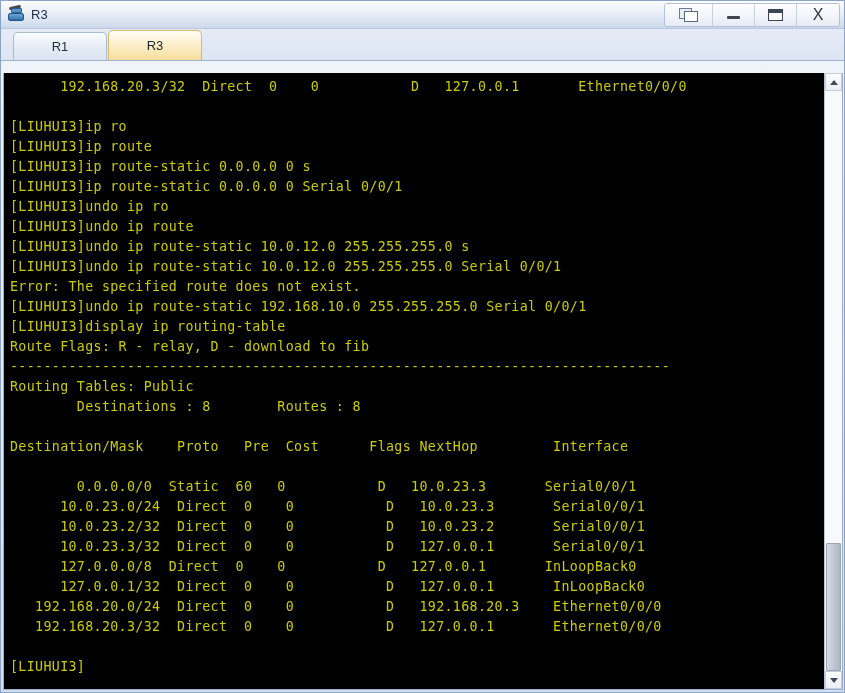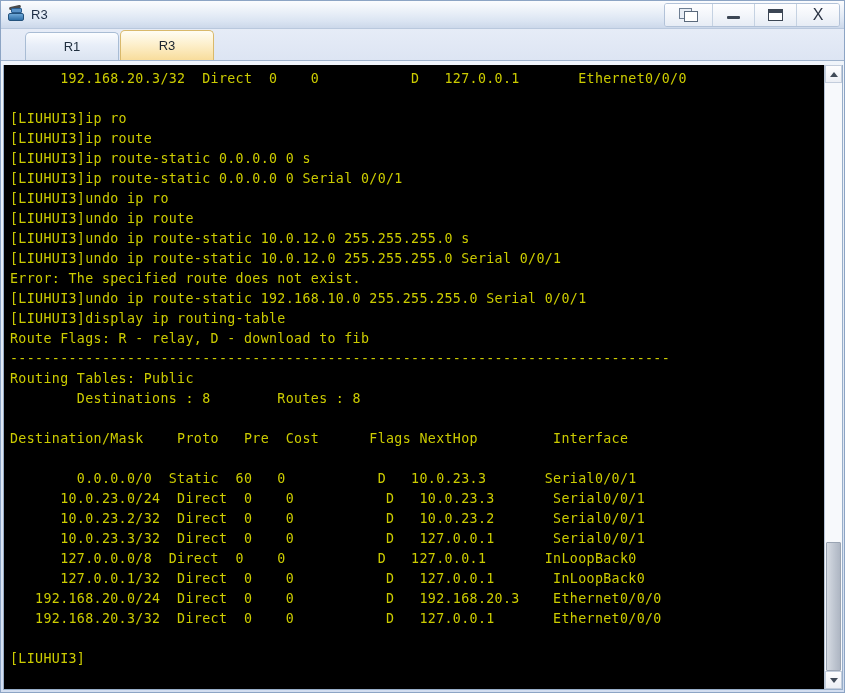--- a/index.html
+++ b/index.html
@@ -125,21 +125,21 @@
     color: #2b3444;
     line-height: 1;
   }
 
   
   #tabstrip {
     flex: 0 0 32px;
     height: 32px;
     display: flex;
     align-items: flex-end;
-    padding-left: 24px;
+    padding-left: 12px;
     background: linear-gradient(180deg,#e6ecf7 0%, #dde5f3 100%);
     border-bottom: 1px solid #9fb3cd;
     position: relative;
   }
   .tab {
     height: 28px;
     min-width: 94px;
     margin-right: 1px;
     padding: 0 14px;
     display: flex;
@@ -161,21 +161,21 @@
     z-index: 3;
   }
 
   
   #term-wrap {
     flex: 1 1 auto;
     display: flex;
     background: #000000;
     border: 1px solid #98aec9;
     border-top: none;
-    margin: 4px 1px 2px 2px;
+    margin: 12px 1px 2px 2px;
     overflow: hidden;
     position: relative;
   }
   #terminal {
     flex: 1 1 auto;
     background: #000000;
     color: #cccc00;
     font-family: "DejaVu Sans Mono", "Liberation Mono", monospace;
     font-size: 13.3px;
     line-height: 20px;

